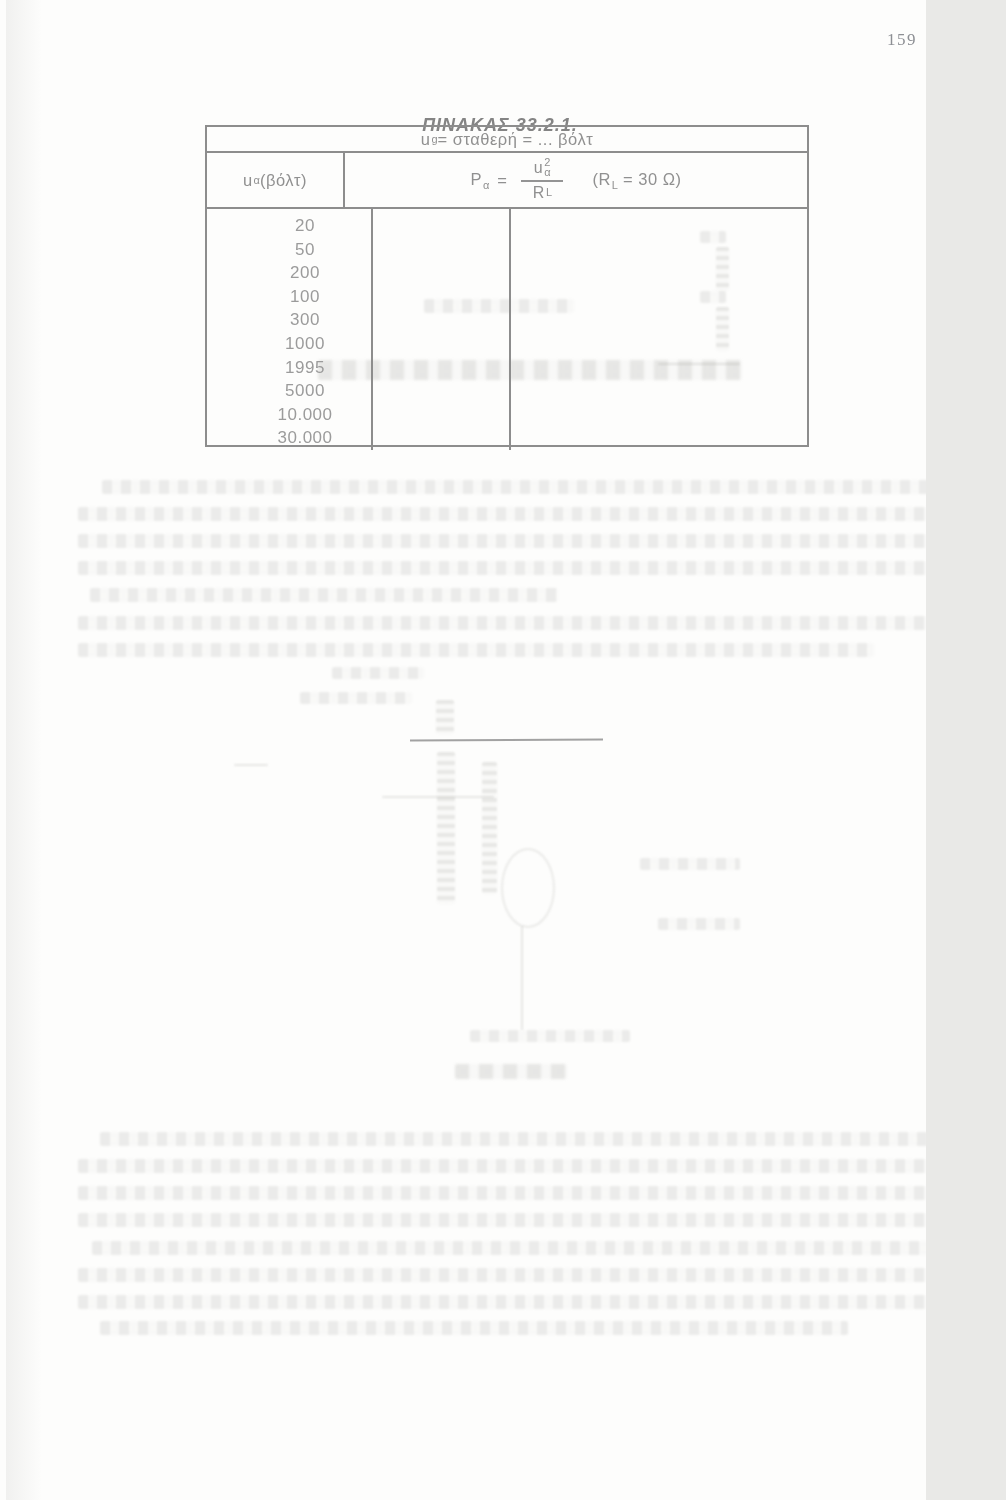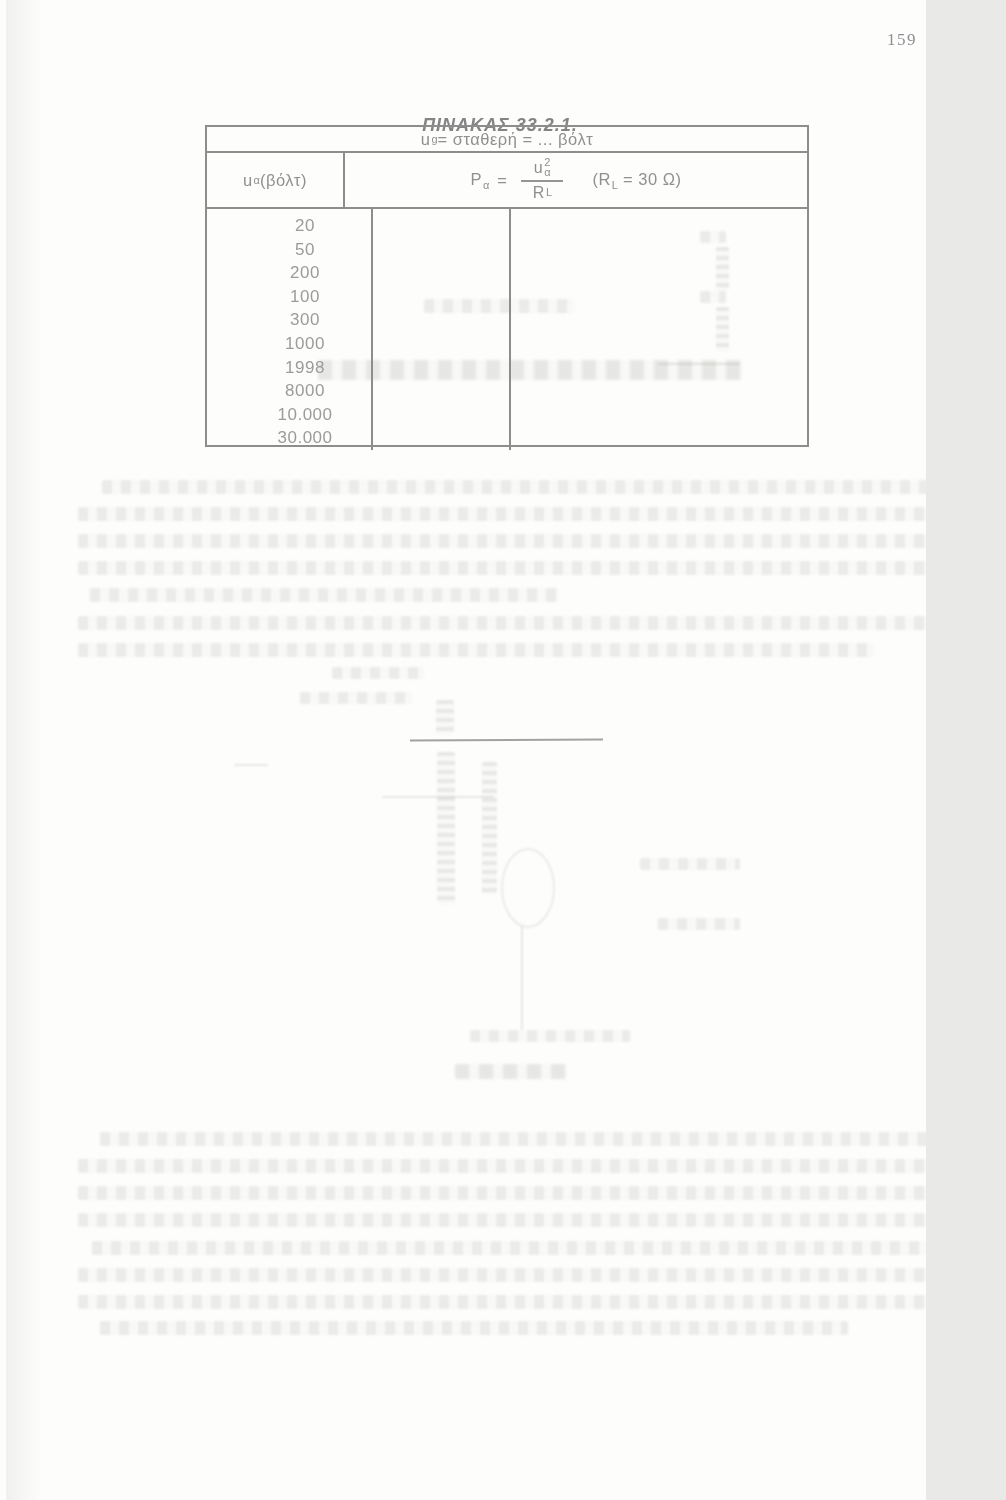--- a/index.html
+++ b/index.html
@@ -143,22 +143,22 @@
     </div>
 
     <div class="row-body">
       <div class="cell c1 freq">
         <span class="fv">20</span>
         <span class="fv">50</span>
         <span class="fv">200</span>
         <span class="fv">100</span>
         <span class="fv">300</span>
         <span class="fv">1000</span>
-        <span class="fv">1998</span>
-        <span class="fv">8000</span>
+        <span class="fv">1995</span>
+        <span class="fv">5000</span>
         <span class="fv">10.000</span>
         <span class="fv">30.000</span>
       </div>
       <div class="cell c2"></div>
       <div class="cell c3"></div>
     </div>
 
   </div>
 
   <div class="mid-line"></div>

